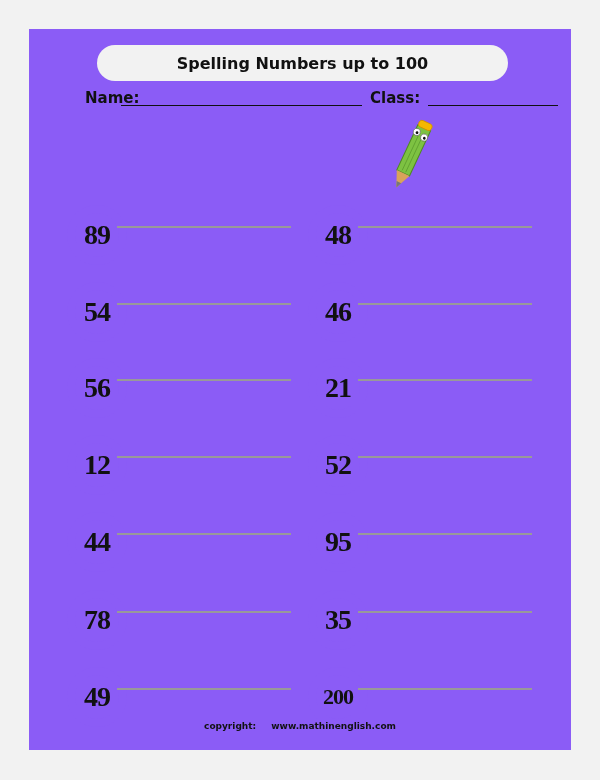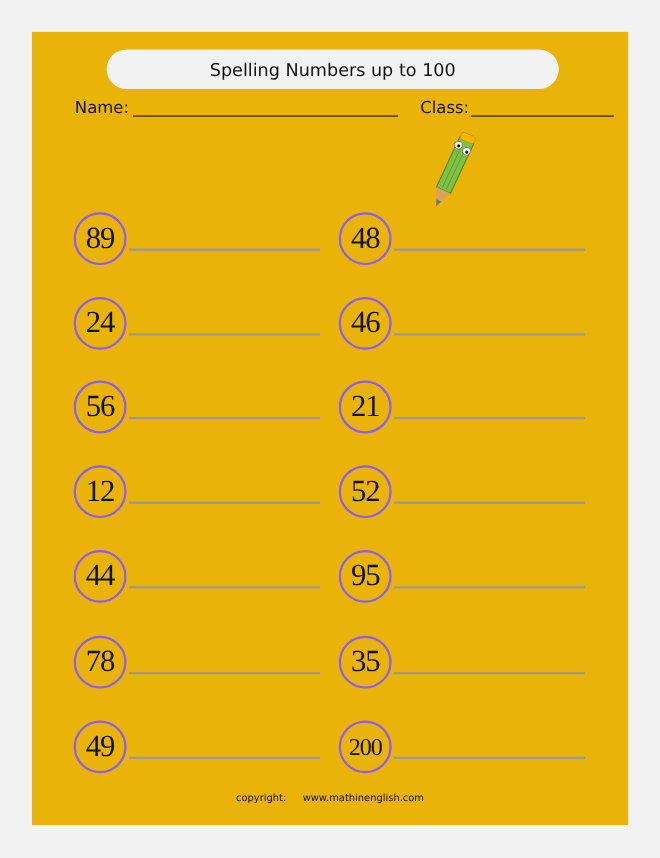--- a/index.html
+++ b/index.html
@@ -7,44 +7,45 @@
       width: 600px; height: 780px;
       background: #f2f2f2;
       position: relative;
       overflow: hidden;
       font-family: "DejaVu Sans", sans-serif;
     }
     .page {
       position: absolute;
       left: 29px; top: 29px;
       width: 542px; height: 721px;
-      background: #eab308;
+      background: #8b5cf6;
+      font-weight: bold;
     }
     .title-pill {
       position: absolute;
       left: 68px; top: 16px;
       width: 411px; height: 36px;
       background: #f2f2f2;
       border-radius: 18px;
       display: flex; align-items: center; justify-content: center;
       font-size: 16px; color: #111;
     }
     .name-row {
       position: absolute;
       top: 60px; left: 39px;
       height: 22px;
       font-size: 15px; color: #111;
     }
-    .name-label { position: absolute; left: 0; top: 0; white-space: nowrap; }
+    .name-label { position: absolute; left: 17px; top: 0; white-space: nowrap; }
     .name-line {
       position: absolute; left: 53px; top: 16px;
       width: 241px; height: 0;
       border-bottom: 1.5px solid #111;
     }
-    .class-label { position: absolute; left: 314px; top: 0; white-space: nowrap; }
+    .class-label { position: absolute; left: 302px; top: 0; white-space: nowrap; }
     .class-line {
       position: absolute; left: 360px; top: 16px;
       width: 130px; height: 0;
       border-bottom: 1.5px solid #111;
     }
     .instruction {
       position: absolute;
       left: 57px; top: 116px;
       font-size: 14.5px; color: #111;
       white-space: nowrap;
@@ -53,23 +54,23 @@
       position: absolute;
       left: 355px; top: 86px;
       width: 56px; height: 78px;
     }
     .item {
       position: absolute;
       height: 48px;
     }
     .circle {
       position: absolute;
-      left: 0; top: 0;
+      left: 0; top: 12px;
       width: 44px; height: 44px;
-      border: 2px solid #8b5cf6;
+      border: 8px solid #8b5cf6;
       border-radius: 50%;
       display: flex; align-items: center; justify-content: center;
       font-family: "Liberation Serif", "DejaVu Serif", serif;
       font-size: 28px;
       color: #111;
       letter-spacing: -1px;
     }
     .circle.small { font-size: 22px; }
     .answer-line {
       position: absolute;
@@ -115,21 +116,21 @@
       <circle cx="23.5" cy="17.5" r="1.4" fill="#111"></circle>
       <circle cx="32.5" cy="19.5" r="1.4" fill="#111"></circle>
     </g>
   </svg>
 
   <div class="item" style="left:38px; top:164px;">
     <div class="circle">89</div>
     <div class="answer-line"></div>
   </div>
   <div class="item" style="left:38px; top:241px;">
-    <div class="circle">24</div>
+    <div class="circle">54</div>
     <div class="answer-line"></div>
   </div>
   <div class="item" style="left:38px; top:317px;">
     <div class="circle">56</div>
     <div class="answer-line"></div>
   </div>
   <div class="item" style="left:38px; top:394px;">
     <div class="circle">12</div>
     <div class="answer-line"></div>
   </div>

